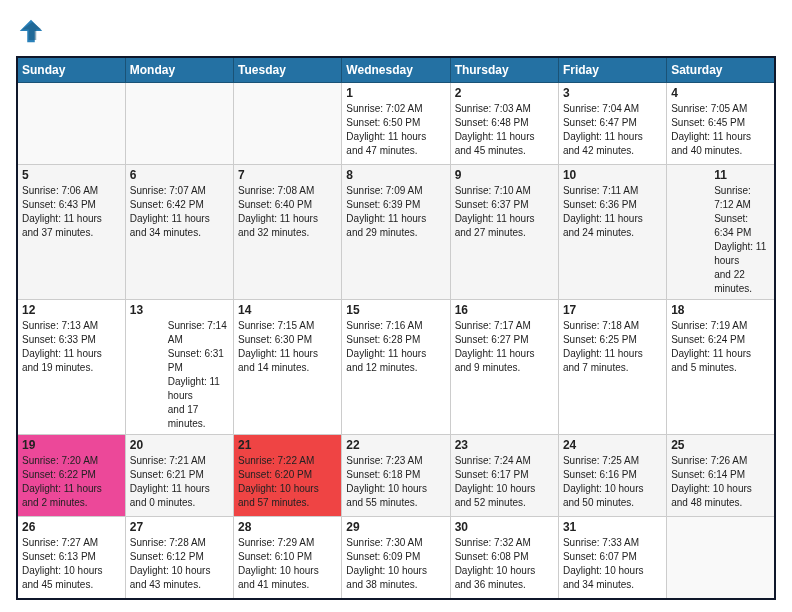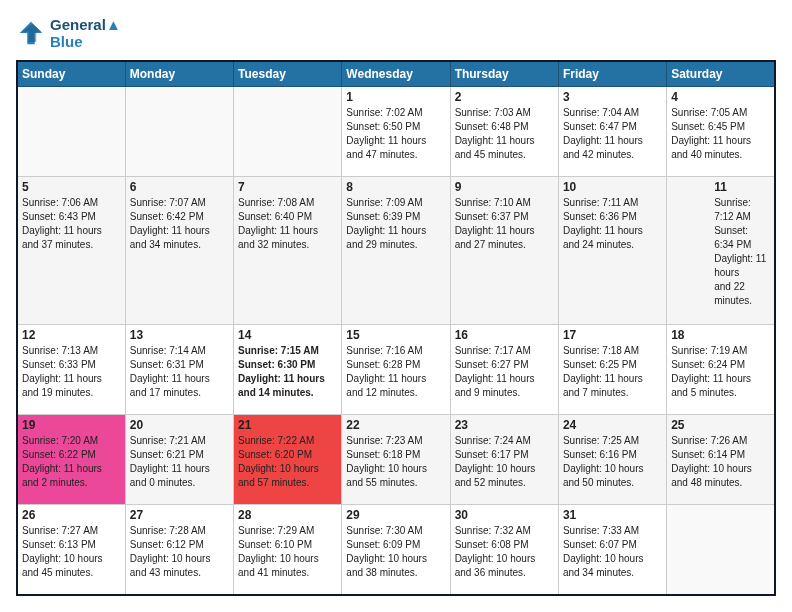--- a/index.html
+++ b/index.html
@@ -94,24 +94,20 @@
 <body>
 
 <div class="page">
   <div class="header">
     <div class="logo">
       <svg class="logo-icon" viewBox="0 0 40 40">
         <rect x="0" y="0" width="40" height="40" fill="white"></rect>
         <path d="M20 5 L35 20 L25 20 L25 35 L15 35 L15 20 L5 20 Z" fill="#2980b9"></path>
         <path d="M22 8 L34 18 L27 18 L27 32 L17 32 L17 18 L8 18 Z" fill="#1a5276" opacity="0.5"></path>
       </svg>
-      <div>
-        <div style="font-size:15px;font-weight:bold;color:#1a5276;">General<span style="color:#2980b9;">▲</span></div>
-        <div style="font-size:15px;font-weight:bold;color:#2980b9;">Blue</div>
-      </div>
     </div>
     <div class="title-block">
       <div class="month-title"></div>
       <div class="location"></div>
     </div>
   </div>
 
   <table class="calendar">
     <thead>
       <tr>
@@ -212,28 +208,28 @@
         <tr>
           <td>
             <div class="day-number">12</div>
             <div class="day-info" style="white-space: pre-line;">Sunrise: 7:13 AM
 Sunset: 6:33 PM
 Daylight: 11 hours
 and 19 minutes.</div>
           </td>
           <td>
             <div class="day-number">13</div>
-            <div class="day-info" style="white-space: pre-line;">Sunrise: 7:14 AM
+            <div class="day-info" style="white-space: pre-line; margin-left: 38px;">Sunrise: 7:14 AM
 Sunset: 6:31 PM
 Daylight: 11 hours
 and 17 minutes.</div>
           </td>
           <td>
             <div class="day-number">14</div>
-            <div class="day-info" style="white-space: pre-line; font-weight: bold;">Sunrise: 7:15 AM
+            <div class="day-info" style="white-space: pre-line;">Sunrise: 7:15 AM
 Sunset: 6:30 PM
 Daylight: 11 hours
 and 14 minutes.</div>
           </td>
           <td>
             <div class="day-number">15</div>
             <div class="day-info" style="white-space: pre-line;">Sunrise: 7:16 AM
 Sunset: 6:28 PM
 Daylight: 11 hours
 and 12 minutes.</div>

